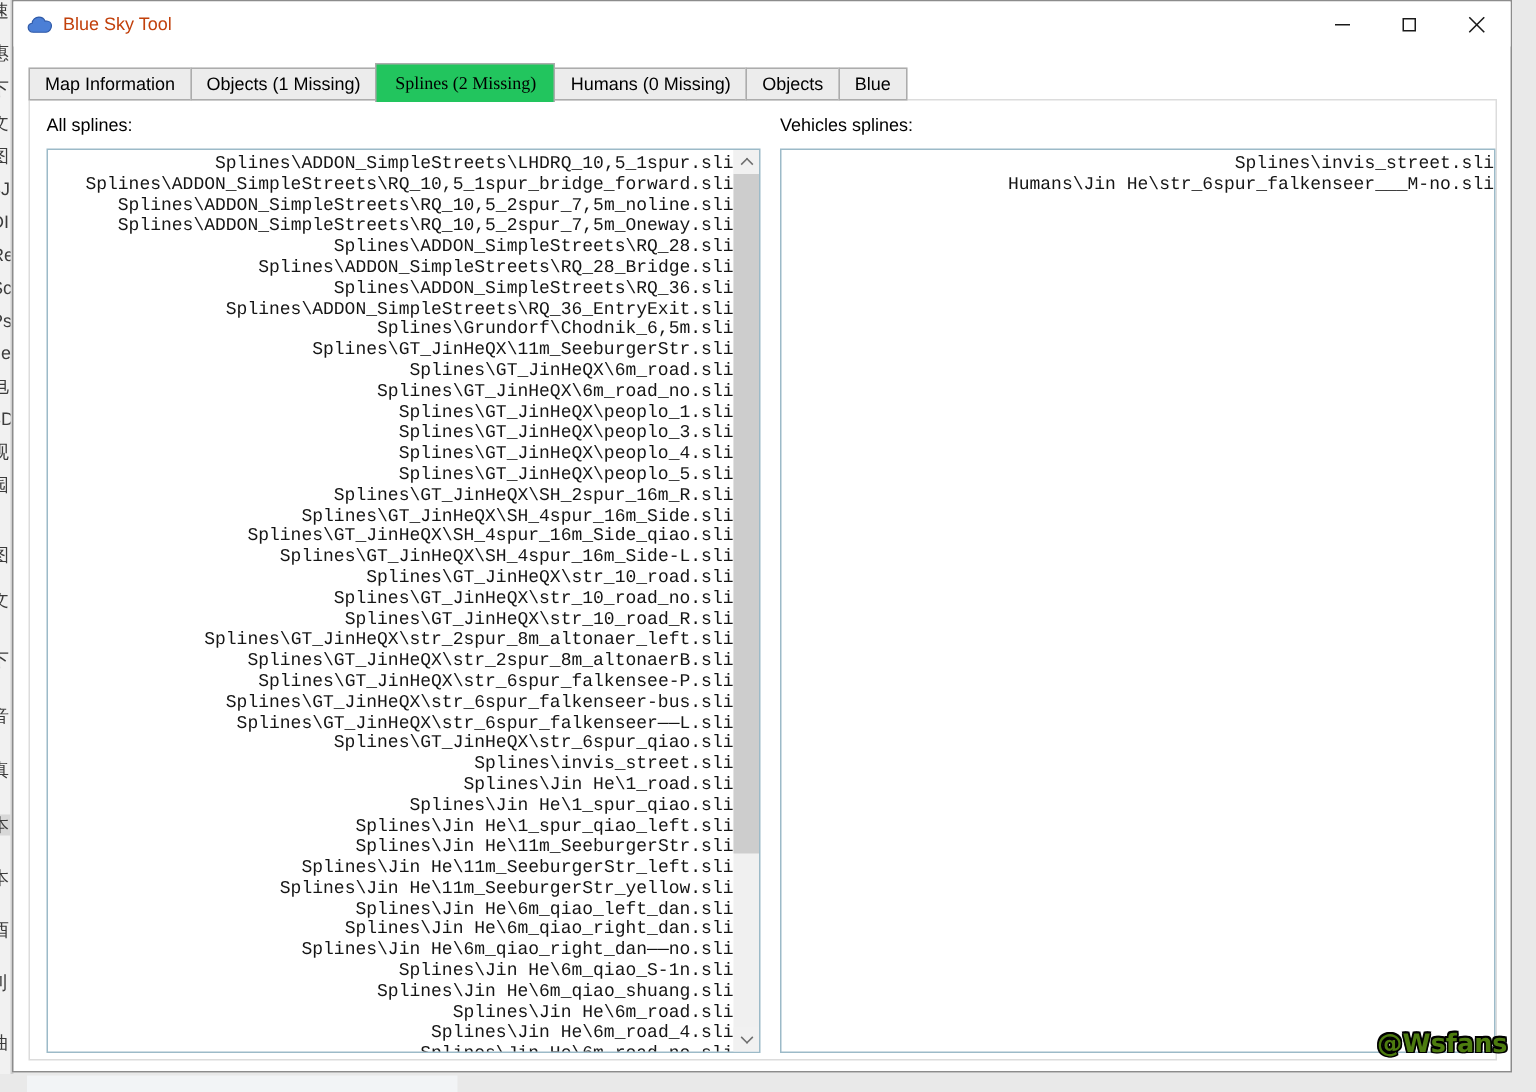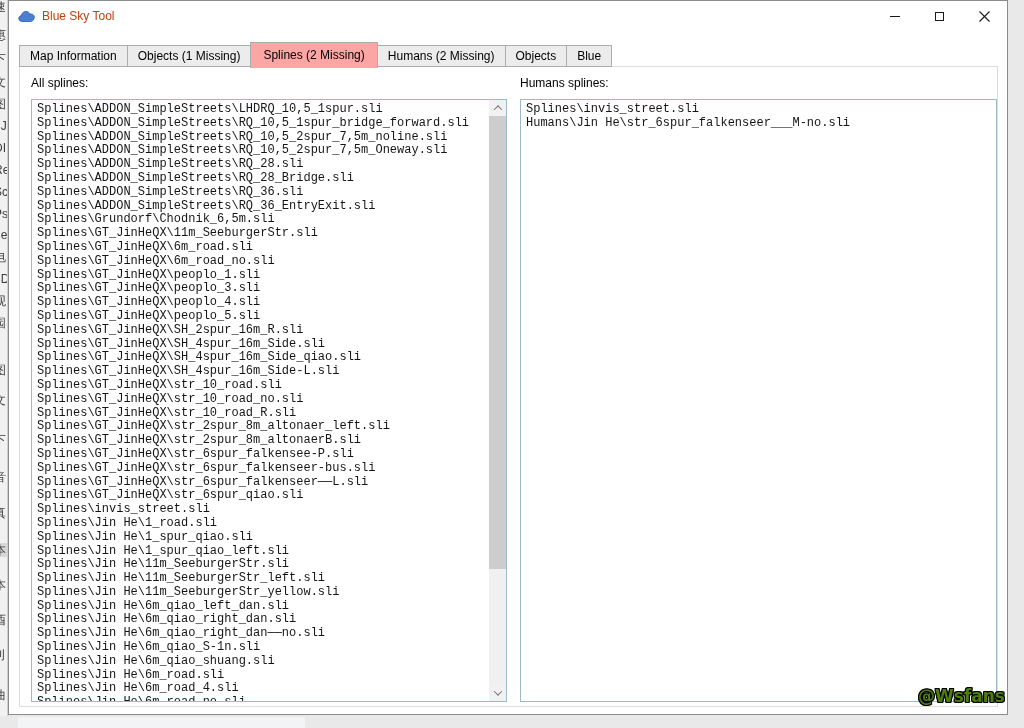--- a/index.html
+++ b/index.html
@@ -25,25 +25,25 @@
   .title-text { position:absolute; left:33px; top:8px; font-size:12px; color:#c2410c; }
   .controls { position:absolute; right:0; top:0; height:30px; display:flex; }
   .ctl { width:45px; height:30px; display:flex; align-items:center; justify-content:center; }
   .glyph-min { width:10px; height:1px; background:#1a1a1a; }
   .glyph-max { width:9px; height:9px; border:1px solid #1a1a1a; }
 
   
   .tabstrip { position:absolute; left:10px; top:40px; height:26px; display:flex; align-items:flex-end; z-index:3; }
   .tab { height:22px; line-height:20px; padding:0 10px; font-size:12px; color:#000;
     background:#ececec; border:1px solid #acacac; margin-right:-1px; white-space:nowrap; }
-  .tab.active { height:26px; line-height:24px; padding:0 12px; background:#fca5a5;
-    border-bottom:none; position:relative; z-index:4; margin-bottom:-1px; }
+  .tab.active { height:26px; line-height:24px; padding:0 12px; background:#22c55e;
+    border-bottom:none; position:relative; z-index:4; margin-bottom:-1px;font-family:Liberation Serif, serif; }
 
   .tabpage { position:absolute; left:10px; top:65px; width:979px; height:641px;
-    background:#ffffff; border:1px solid #dcdcdc; }
+    background:#ffffff; border:1px solid #dcdcdc;text-align:right; }
 
   .panel-label { position:absolute; top:9px; font-size:12px; color:#000; }
   .panel-label.left { left:11px; }
   .panel-label.right { left:500px; }
 
   .listbox { position:absolute; top:32px; height:603px; background:#ffffff;
     border:1px solid #9cbac8; overflow:hidden; }
   .listbox.left { left:11px; width:476px; }
   .listbox.right { left:500px; width:477px; }
   .list-content { position:absolute; left:0; top:0; bottom:0; overflow:hidden;
@@ -125,21 +125,21 @@
             <line x1="10.5" y1="0.5" x2="0.5" y2="10.5" stroke="#1a1a1a" stroke-width="1.1"></line>
           </svg>
         </div>
       </div>
     </div>
 
     <div class="tabstrip">
         <div class="tab">Map Information</div>
         <div class="tab">Objects (1 Missing)</div>
         <div class="tab active">Splines (2 Missing)</div>
-        <div class="tab">Humans (2 Missing)</div>
+        <div class="tab">Humans (0 Missing)</div>
         <div class="tab">Objects</div>
         <div class="tab">Blue</div>
       </div>
 
     <div class="tabpage">
 
       <div class="panel-label left">All splines:</div>
 
       <div class="listbox left">
         <div class="list-content"><div class="list-line">Splines\ADDON_SimpleStreets\LHDRQ_10,5_1spur.sli</div><div class="list-line">Splines\ADDON_SimpleStreets\RQ_10,5_1spur_bridge_forward.sli</div><div class="list-line">Splines\ADDON_SimpleStreets\RQ_10,5_2spur_7,5m_noline.sli</div><div class="list-line">Splines\ADDON_SimpleStreets\RQ_10,5_2spur_7,5m_Oneway.sli</div><div class="list-line">Splines\ADDON_SimpleStreets\RQ_28.sli</div><div class="list-line">Splines\ADDON_SimpleStreets\RQ_28_Bridge.sli</div><div class="list-line">Splines\ADDON_SimpleStreets\RQ_36.sli</div><div class="list-line">Splines\ADDON_SimpleStreets\RQ_36_EntryExit.sli</div><div class="list-line">Splines\Grundorf\Chodnik_6,5m.sli</div><div class="list-line">Splines\GT_JinHeQX\11m_SeeburgerStr.sli</div><div class="list-line">Splines\GT_JinHeQX\6m_road.sli</div><div class="list-line">Splines\GT_JinHeQX\6m_road_no.sli</div><div class="list-line">Splines\GT_JinHeQX\peoplo_1.sli</div><div class="list-line">Splines\GT_JinHeQX\peoplo_3.sli</div><div class="list-line">Splines\GT_JinHeQX\peoplo_4.sli</div><div class="list-line">Splines\GT_JinHeQX\peoplo_5.sli</div><div class="list-line">Splines\GT_JinHeQX\SH_2spur_16m_R.sli</div><div class="list-line">Splines\GT_JinHeQX\SH_4spur_16m_Side.sli</div><div class="list-line">Splines\GT_JinHeQX\SH_4spur_16m_Side_qiao.sli</div><div class="list-line">Splines\GT_JinHeQX\SH_4spur_16m_Side-L.sli</div><div class="list-line">Splines\GT_JinHeQX\str_10_road.sli</div><div class="list-line">Splines\GT_JinHeQX\str_10_road_no.sli</div><div class="list-line">Splines\GT_JinHeQX\str_10_road_R.sli</div><div class="list-line">Splines\GT_JinHeQX\str_2spur_8m_altonaer_left.sli</div><div class="list-line">Splines\GT_JinHeQX\str_2spur_8m_altonaerB.sli</div><div class="list-line">Splines\GT_JinHeQX\str_6spur_falkensee-P.sli</div><div class="list-line">Splines\GT_JinHeQX\str_6spur_falkenseer-bus.sli</div><div class="list-line">Splines\GT_JinHeQX\str_6spur_falkenseer——L.sli</div><div class="list-line">Splines\GT_JinHeQX\str_6spur_qiao.sli</div><div class="list-line">Splines\invis_street.sli</div><div class="list-line">Splines\Jin He\1_road.sli</div><div class="list-line">Splines\Jin He\1_spur_qiao.sli</div><div class="list-line">Splines\Jin He\1_spur_qiao_left.sli</div><div class="list-line">Splines\Jin He\11m_SeeburgerStr.sli</div><div class="list-line">Splines\Jin He\11m_SeeburgerStr_left.sli</div><div class="list-line">Splines\Jin He\11m_SeeburgerStr_yellow.sli</div><div class="list-line">Splines\Jin He\6m_qiao_left_dan.sli</div><div class="list-line">Splines\Jin He\6m_qiao_right_dan.sli</div><div class="list-line">Splines\Jin He\6m_qiao_right_dan——no.sli</div><div class="list-line">Splines\Jin He\6m_qiao_S-1n.sli</div><div class="list-line">Splines\Jin He\6m_qiao_shuang.sli</div><div class="list-line">Splines\Jin He\6m_road.sli</div><div class="list-line">Splines\Jin He\6m_road_4.sli</div><div class="list-line">Splines\Jin He\6m_road_no.sli</div></div>
@@ -147,21 +147,21 @@
           <div class="sb-btn up">
             <span class="caret up"></span>
           </div>
           <div class="sb-thumb"></div>
           <div class="sb-btn down">
             <span class="caret down"></span>
           </div>
         </div>
       </div>
 
-      <div class="panel-label right">Humans splines:</div>
+      <div class="panel-label right">Vehicles splines:</div>
 
       <div class="listbox right">
         <div class="list-content"><div class="list-line">Splines\invis_street.sli</div><div class="list-line">Humans\Jin He\str_6spur_falkenseer___M-no.sli</div></div>
       </div>
 
     </div>
   </div>
 
   <div class="watermark">@Wsfans</div>
 

